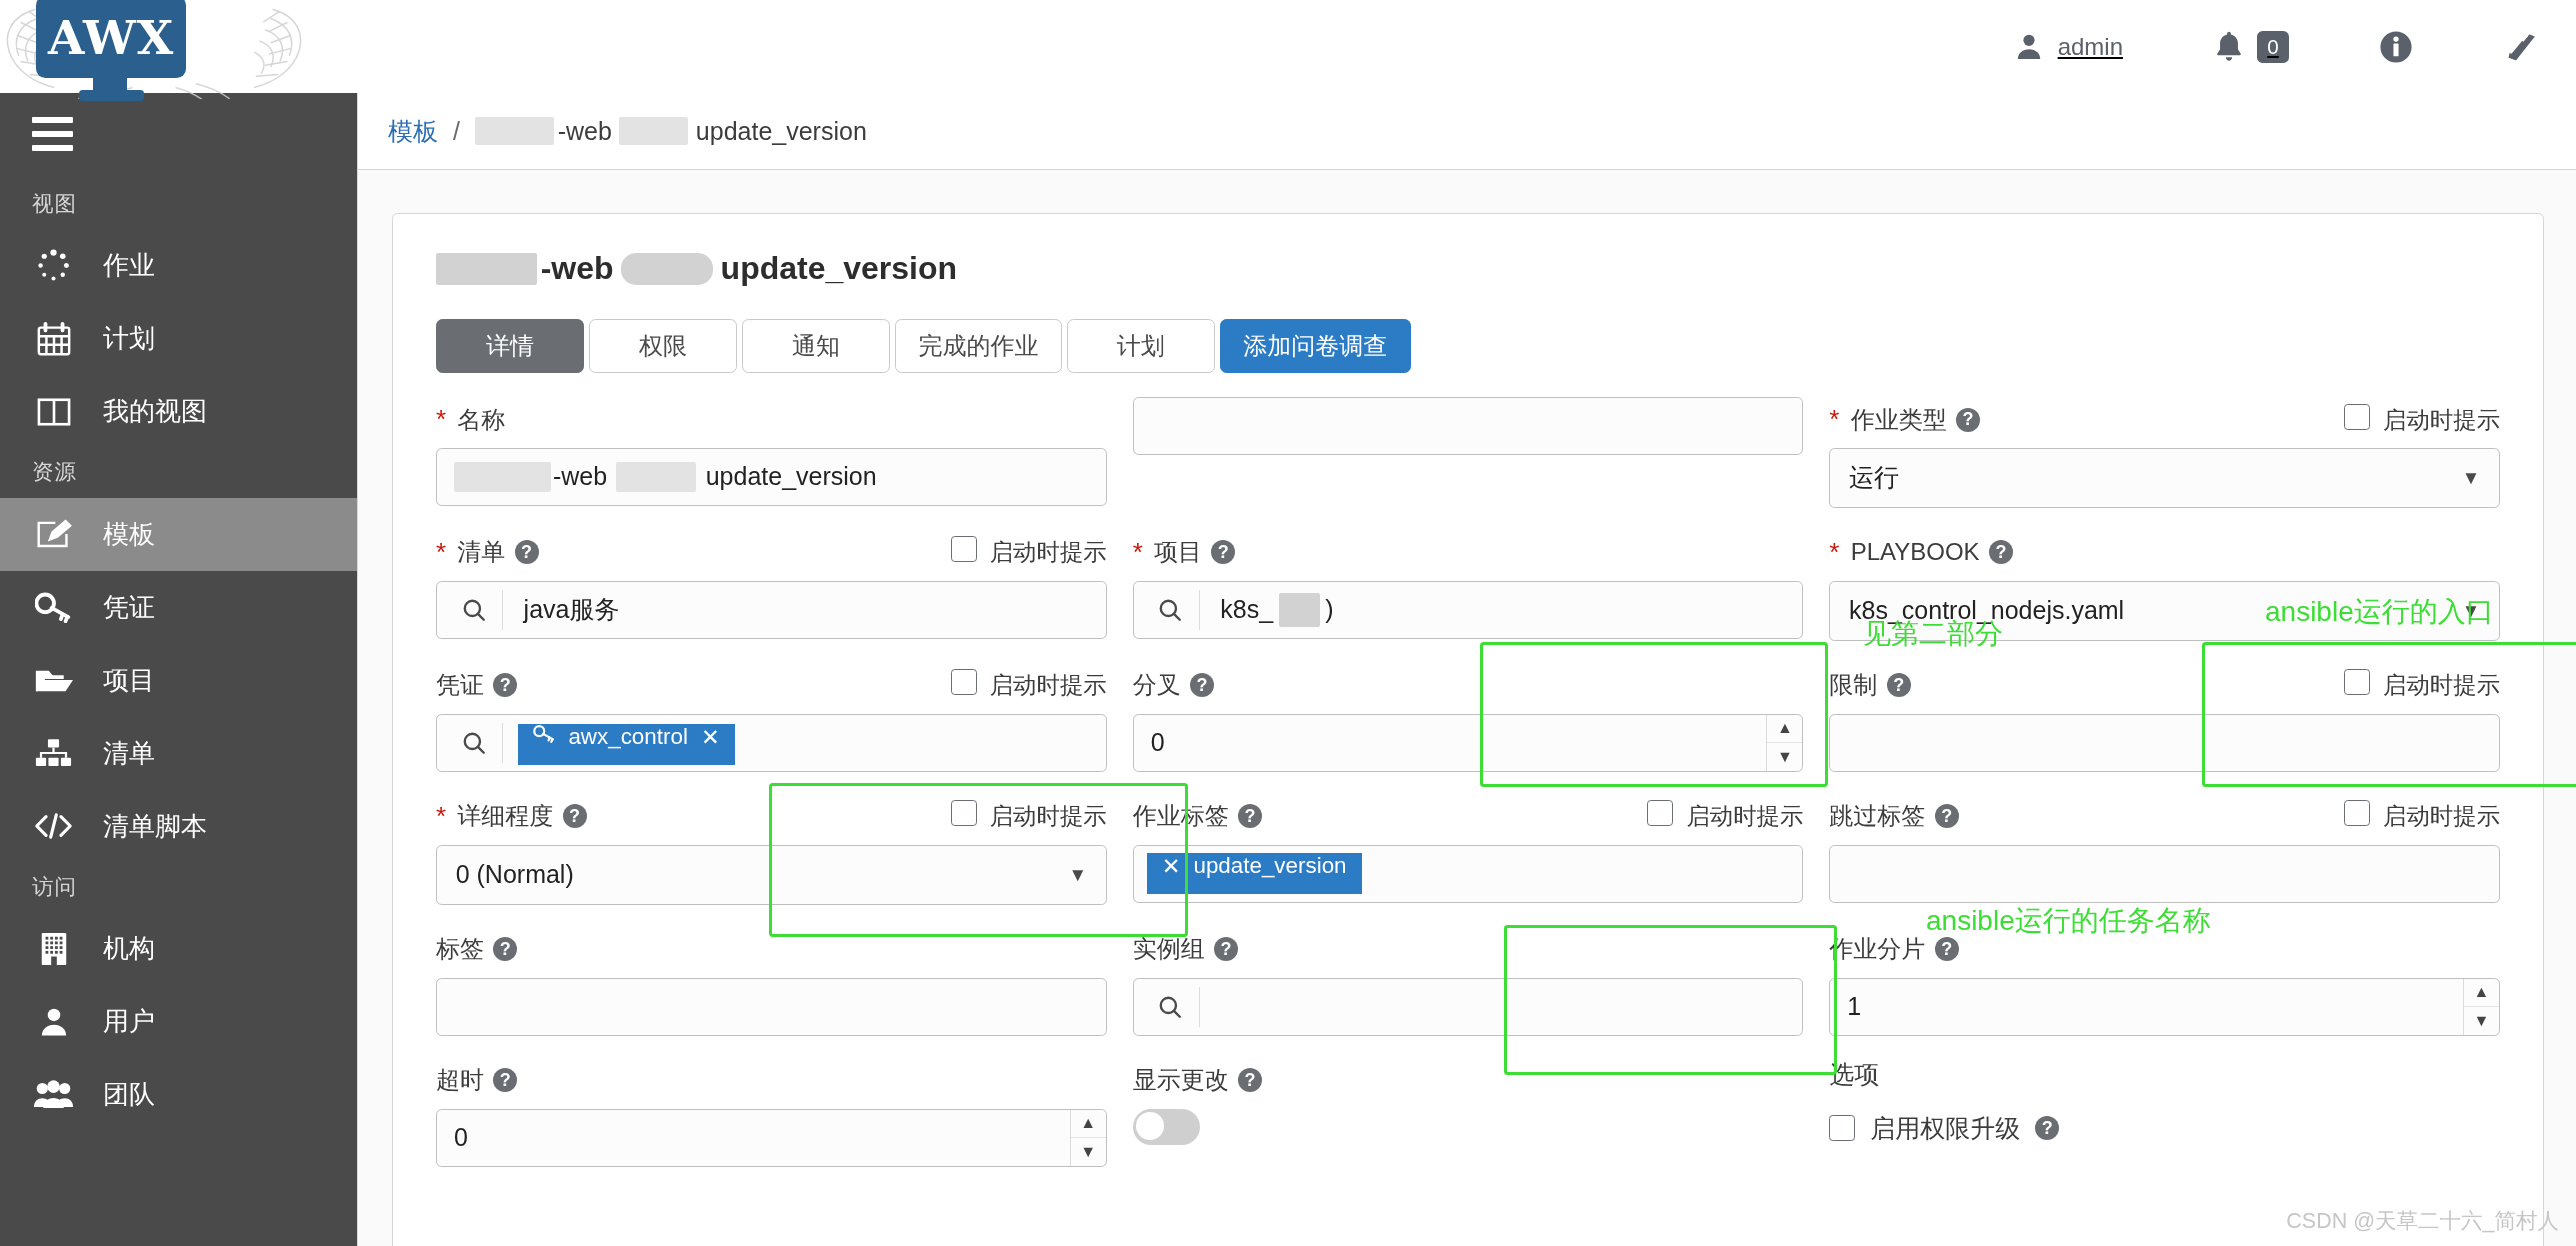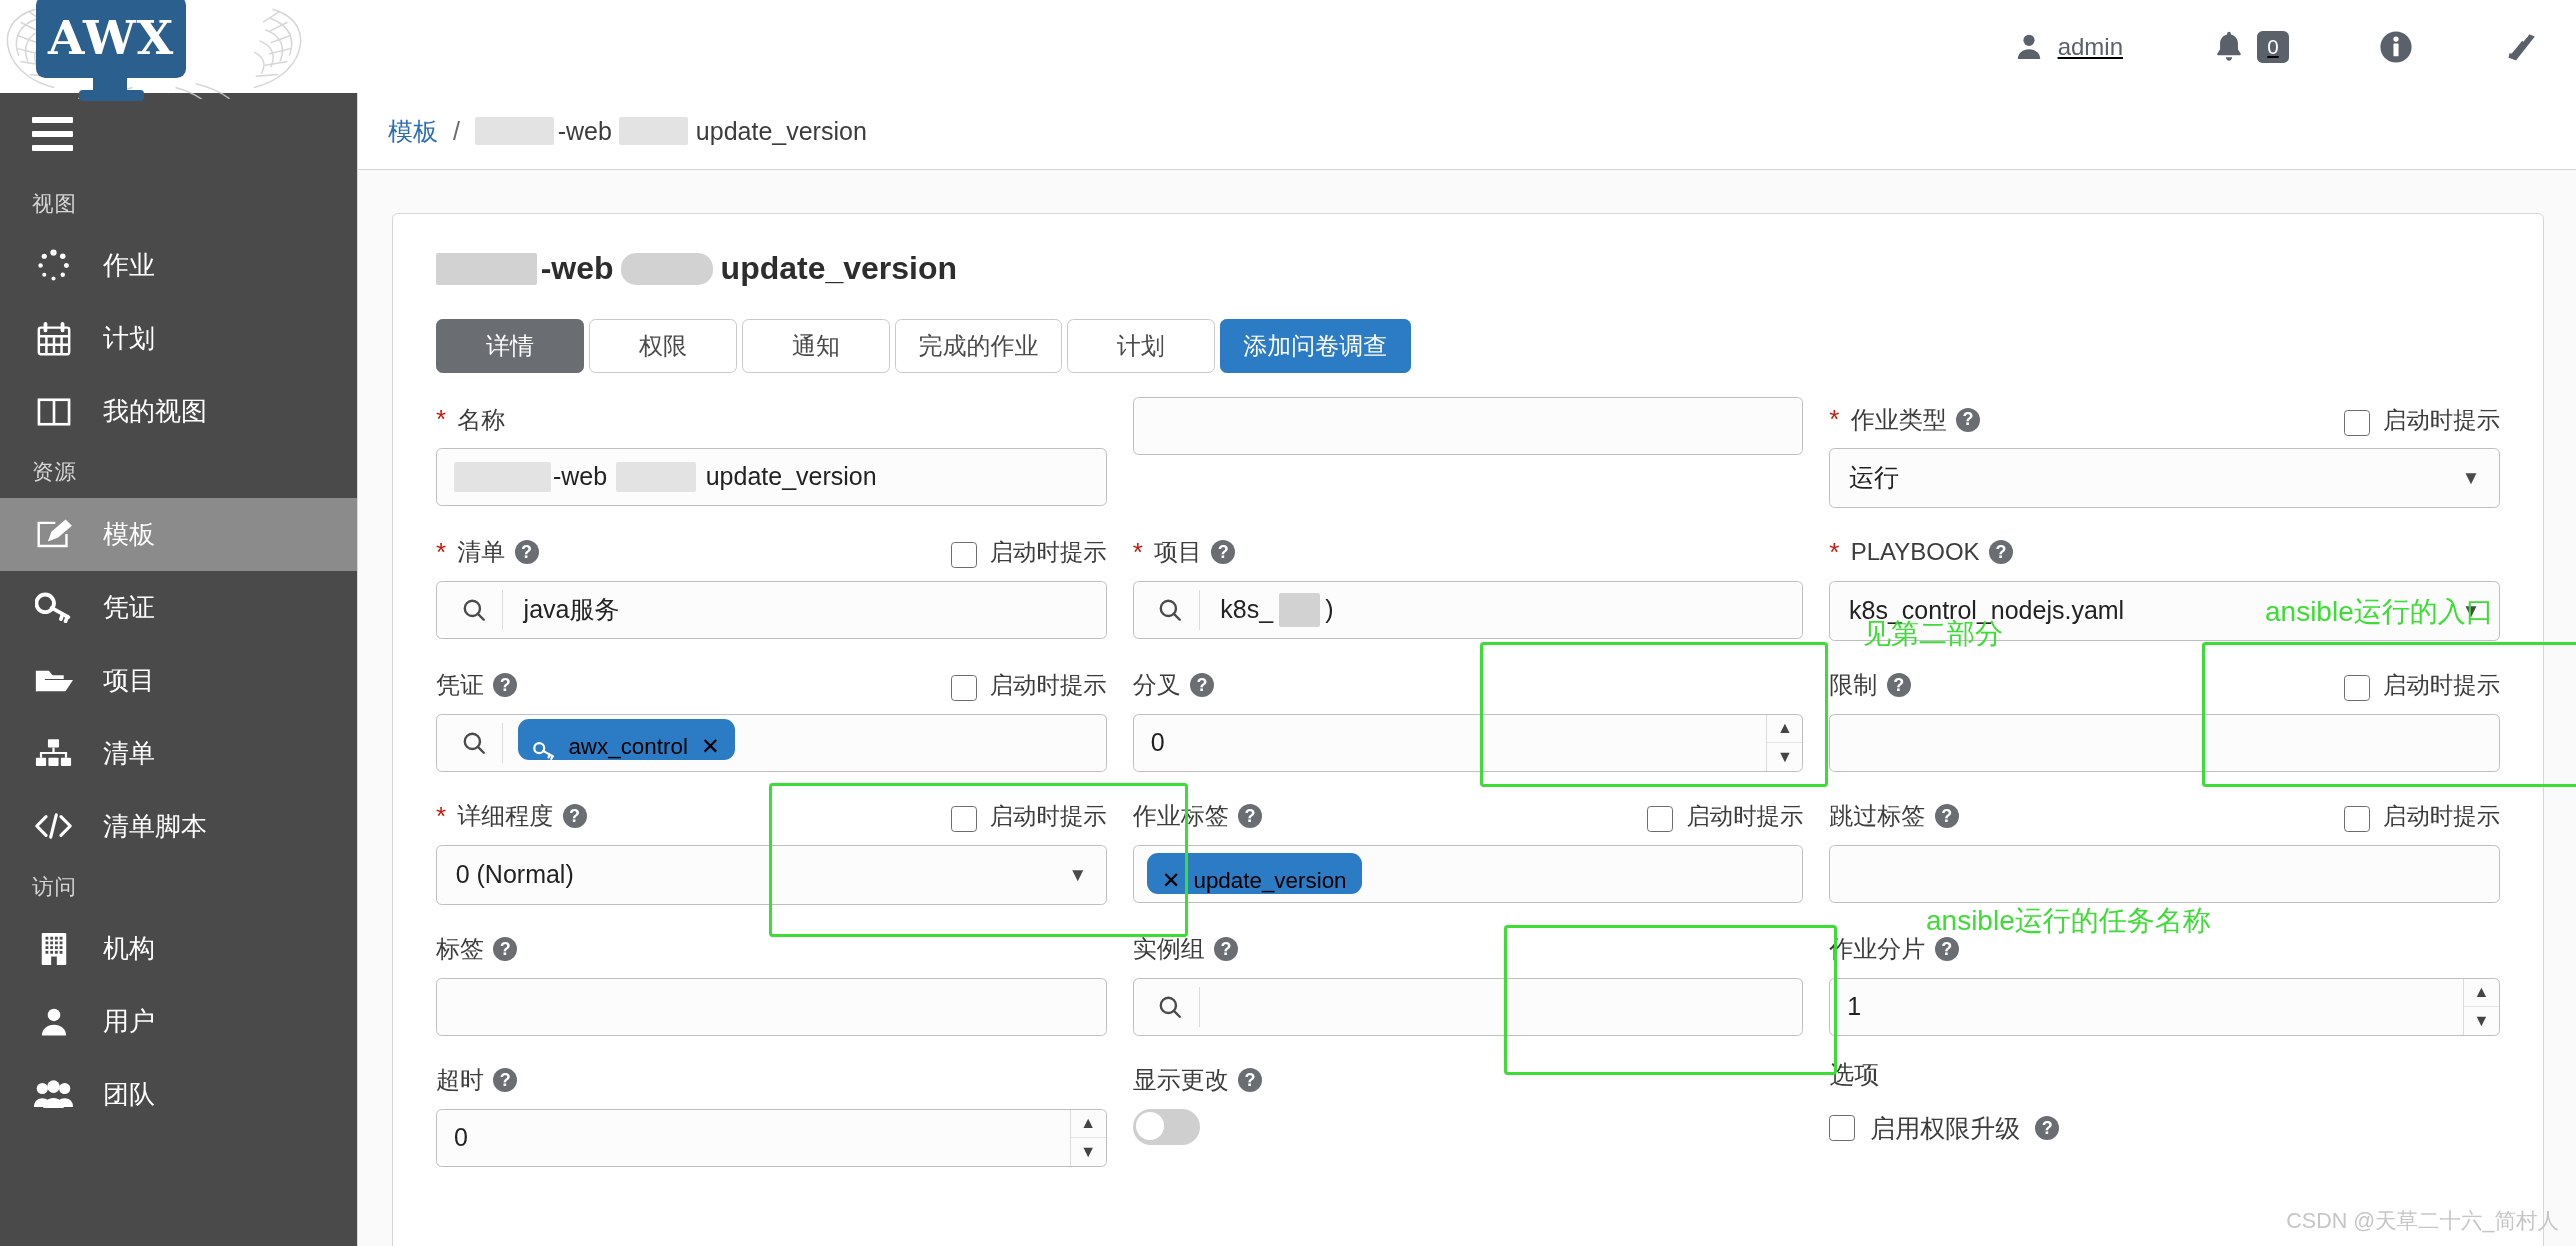--- a/index.html
+++ b/index.html
@@ -139,21 +139,21 @@
     font-size: 24px; color: #3c3c3c; display: flex;
     align-items: center; gap: 9.3px; white-space: nowrap;
   }
   .req { color: #c9190b; font-size: 26px; margin-right: 1.9px; }
   .qmark {
     width: 24px; height: 24px; border-radius: 50%; background: #6a6e73;
     color: #fff; font-size: 18px; font-weight: 700;
     display: inline-flex; align-items: center; justify-content: center;
     flex: 0 0 24px;
   }
-  .prompt-box { display: flex; align-items: flex-end; gap: 13px; }
+  .prompt-box { display: flex; align-items: flex-start; gap: 13px; }
   .cb {
     width: 26px; height: 26px; border: 1.9px solid #6a6e73;
     border-radius: 3.7px; background: #fff; flex: 0 0 26px;
   }
   .prompt-label { font-size: 23.4px; color: #3c3c3c; white-space: nowrap; }
 
   .finput {
     height: 58px; border: 0.9px solid #bfbfbf; border-radius: 5.6px;
     background: #fcfcfc; display: flex; align-items: center;
     padding: 0 17px; font-size: 25px; color: #222;
@@ -183,22 +183,22 @@
     width: 36px; border-left: 0.9px solid #dcdcdc;
     display: flex; flex-direction: column;
   }
   .spinner-btns div {
     flex: 1; display: flex; align-items: center; justify-content: center;
     font-size: 16px; color: #444; cursor: pointer;
   }
   .spinner-btns div:first-child { border-bottom: 0.9px solid #e4e4e4; }
 
   .chip {
-    display: inline-flex; align-items: flex-end; gap: 13px;
-    background: #2b7cc4; color: #000000; border-radius: 11px;
+    display: inline-flex; align-items: flex-start; gap: 13px;
+    background: #2b7cc4; color: #ffffff; border-radius: 0;
     height: 41px; padding: 0 15px; font-size: 22.4px; white-space: nowrap;
   }
   .chip .x { font-weight: 700; font-size: 22.4px; cursor: pointer; }
   .chip .keyi { display: flex; align-items: center; }
 
   .toggle {
     width: 67px; height: 36px; border-radius: 18px; background: #cfcfcf;
     position: relative; cursor: pointer;
   }
   .toggle::after {

